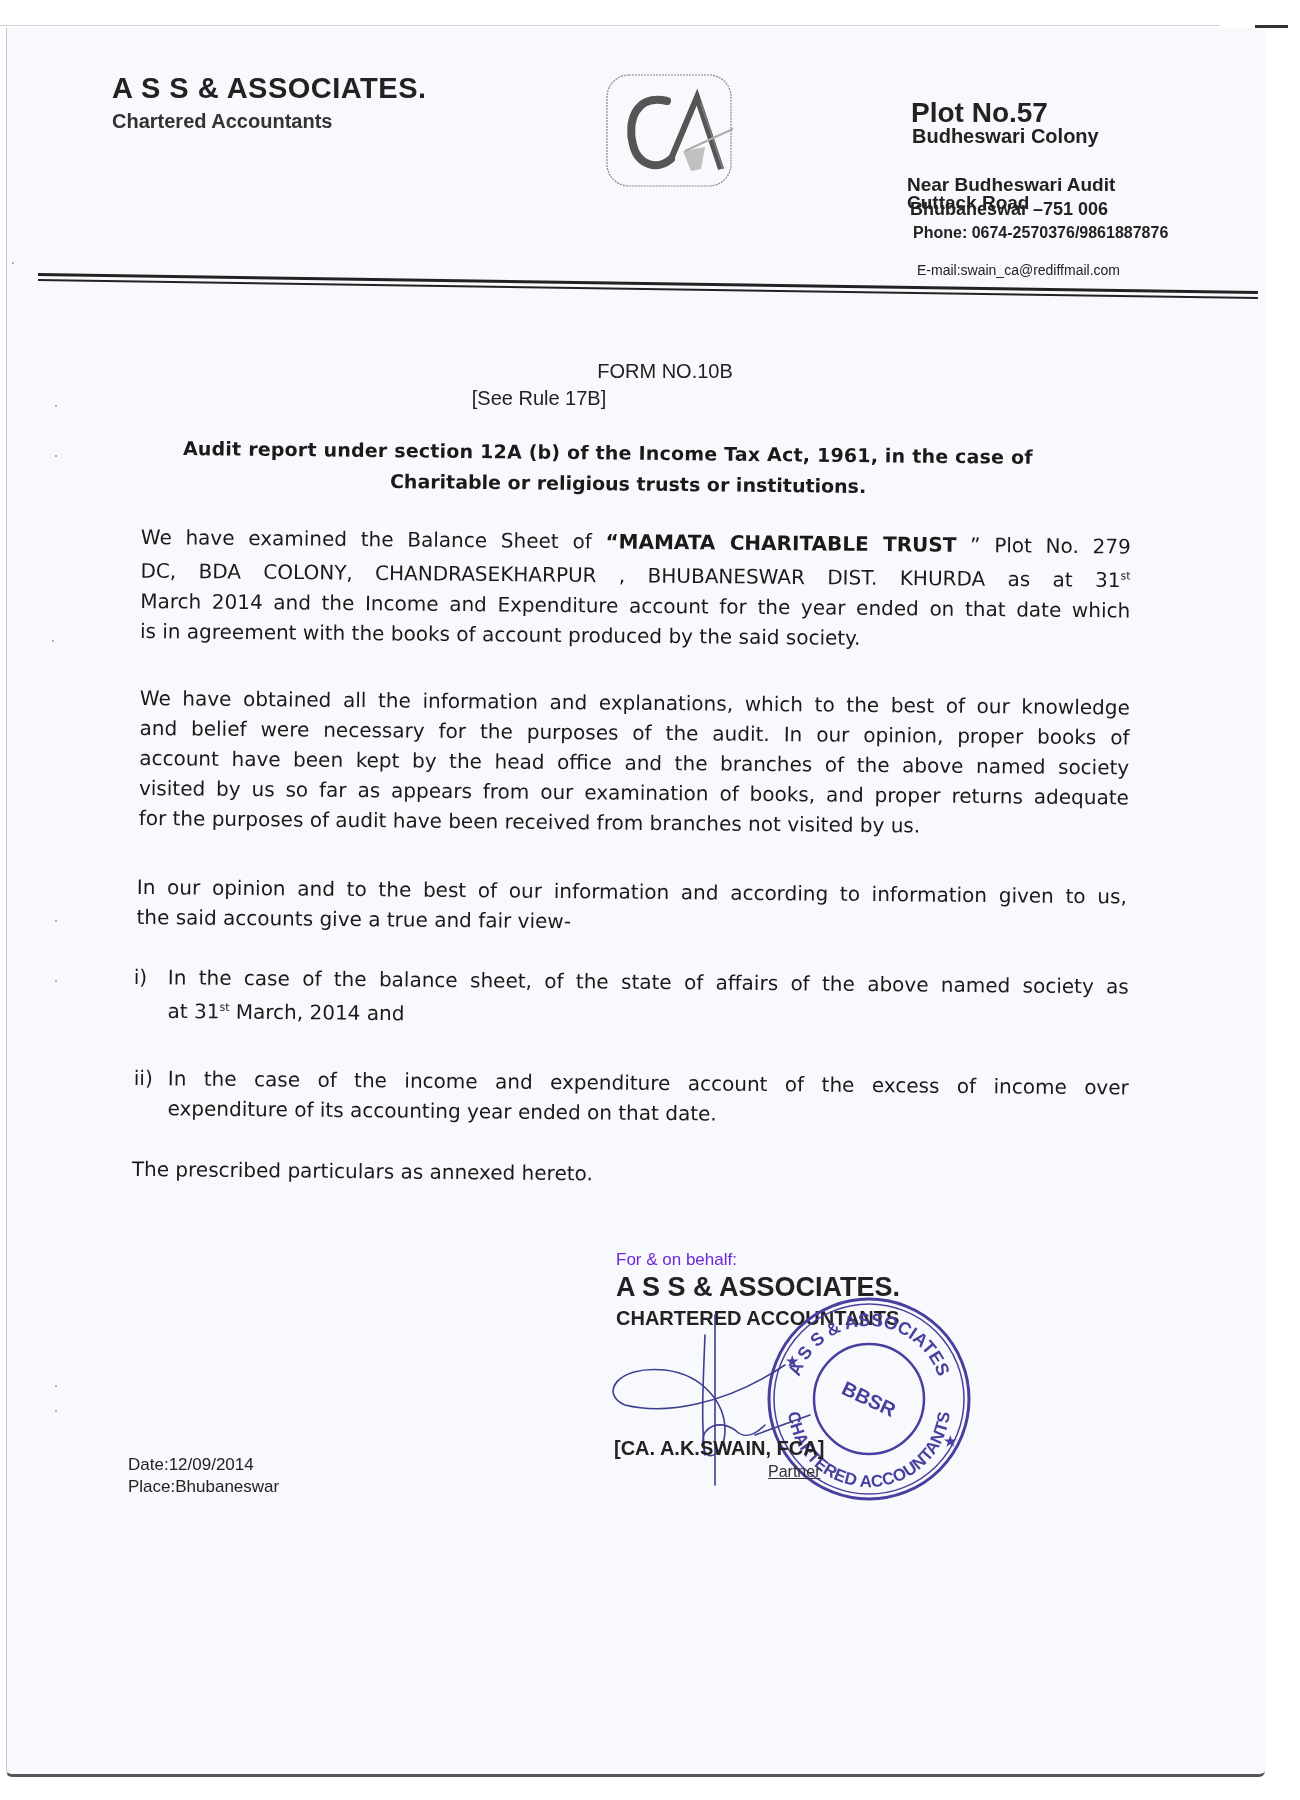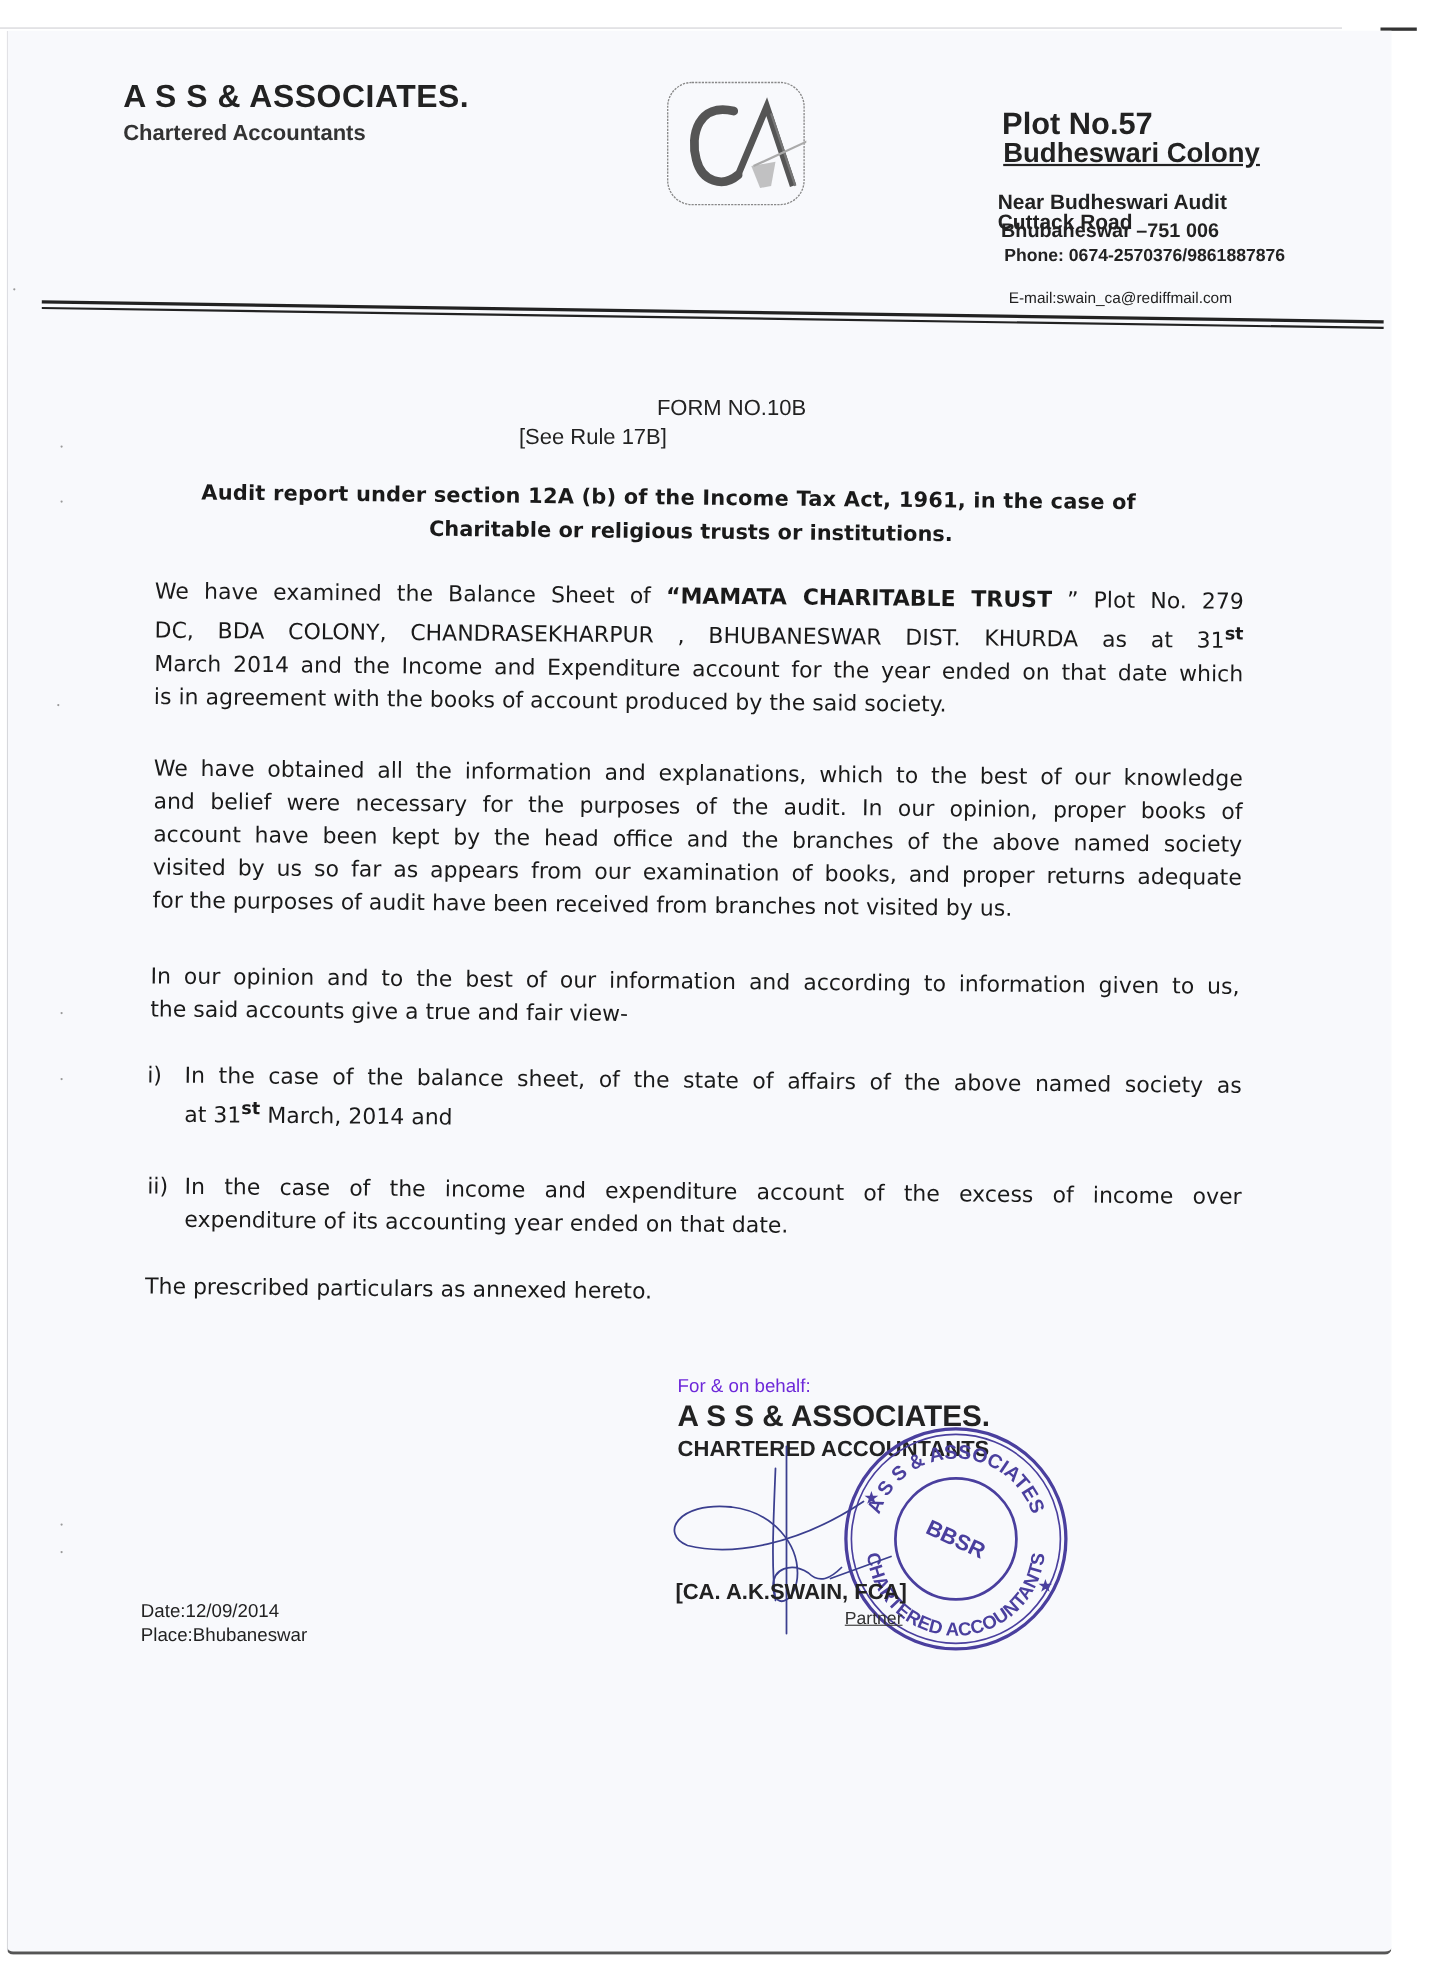--- a/index.html
+++ b/index.html
@@ -28,21 +28,21 @@
     .abs { position: absolute; }
 
     
     .firm-name { left: 112px; top: 72px; font-size: 29px; font-weight: bold; color: #222; letter-spacing: 0.5px; }
     .firm-sub { left: 112px; top: 110px; font-size: 20px; font-weight: bold; color: #333; }
 
     .logo { left: 605px; top: 73px; width: 130px; width: 128px; height: 115px; }
 
     .addr { color: #222; font-weight: bold; }
     .addr-1 { left: 911px; top: 97px; font-size: 28px; }
-    .addr-2 { left: 912px; top: 125px; font-size: 25px; text-decoration: underline; }
+    .addr-2 { left: 912px; top: 125px; font-size: 20px; }
     .addr-3 { left: 907px; top: 149px; font-size: 19px; margin-top: 43px; }
     .addr-4 { left: 907px; top: 174px; font-size: 19px; }
     .addr-5 { left: 910px; top: 199px; font-size: 18px; }
     .addr-6 { left: 913px; top: 224px; font-size: 16px; }
     .addr-7 { left: 917px; top: 246px; font-size: 14px; font-weight: normal; margin-top: 16px; }
 
     .rule { left: 38px; width: 1220px; height: 2px; background:#222; transform-origin: left center; transform: rotate(0.85deg); }
     .rule-1 { top: 273px; height: 3px; }
     .rule-2 { top: 279px; height: 2px; }
 
@@ -54,21 +54,21 @@
     .title-1 { left: 183px; top: 437px; font-size: 19px; font-weight: bold; transform: rotate(0.6deg); transform-origin: left; letter-spacing: 0.2px; }
     .title-2 { left: 390px; top: 470px; font-size: 19px; font-weight: bold; transform: rotate(0.6deg); transform-origin: left; }
 
     .para { font-size: 20px; line-height: 30px; transform: rotate(0.55deg); transform-origin: left top; }
     .para-1 { left: 141px; top: 522px; width: 990px; }
     .para-2 { left: 140px; top: 683px; width: 990px; }
     .para-3 { left: 137px; top: 872px; width: 990px; }
     .line { display:block; white-space: nowrap; text-align: justify; text-align-last: justify; }
     .line.last { text-align-last: left; }
     .bold-caps { font-weight: bold; }
-    sup { font-size: 16px; font-weight: bold; }
+    sup { font-size: 11px; }
 
     .item { font-size: 20px; line-height: 30px; transform: rotate(0.55deg); transform-origin: left top; }
     .item-1 { left: 134px; top: 962px; width: 995px; }
     .item-2 { left: 134px; top: 1063px; width: 995px; }
     .item .marker { position:absolute; left:0; top:0; }
     .item .content { margin-left: 34px; }
 
     .closing { left: 132px; top: 1157px; font-size: 20px; transform: rotate(0.55deg); transform-origin: left top; }
 
     

